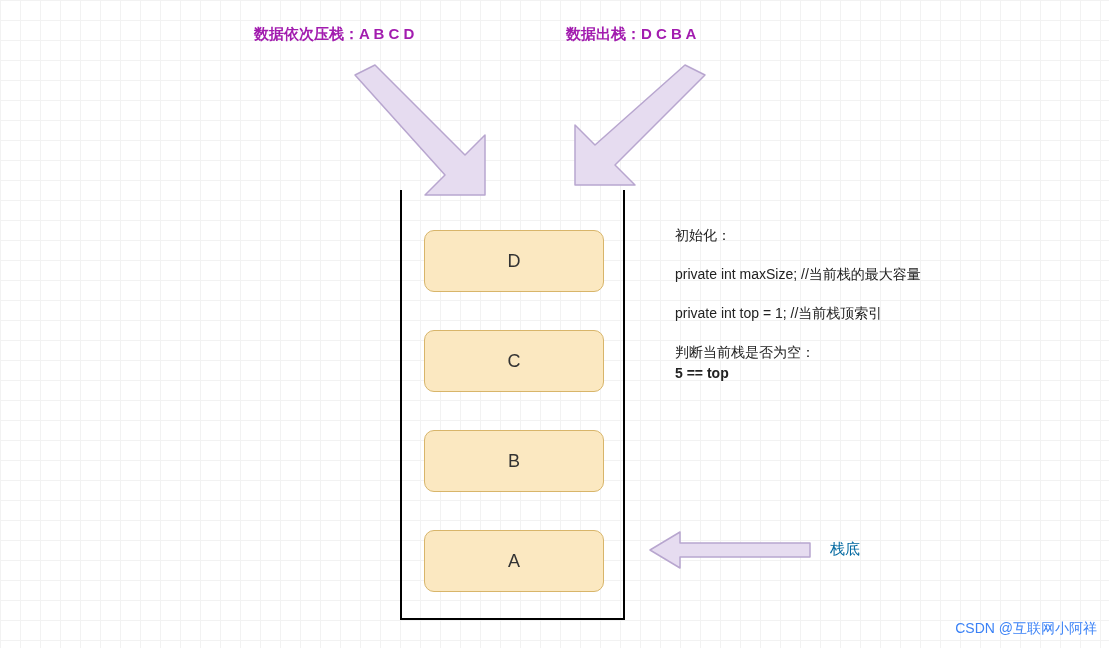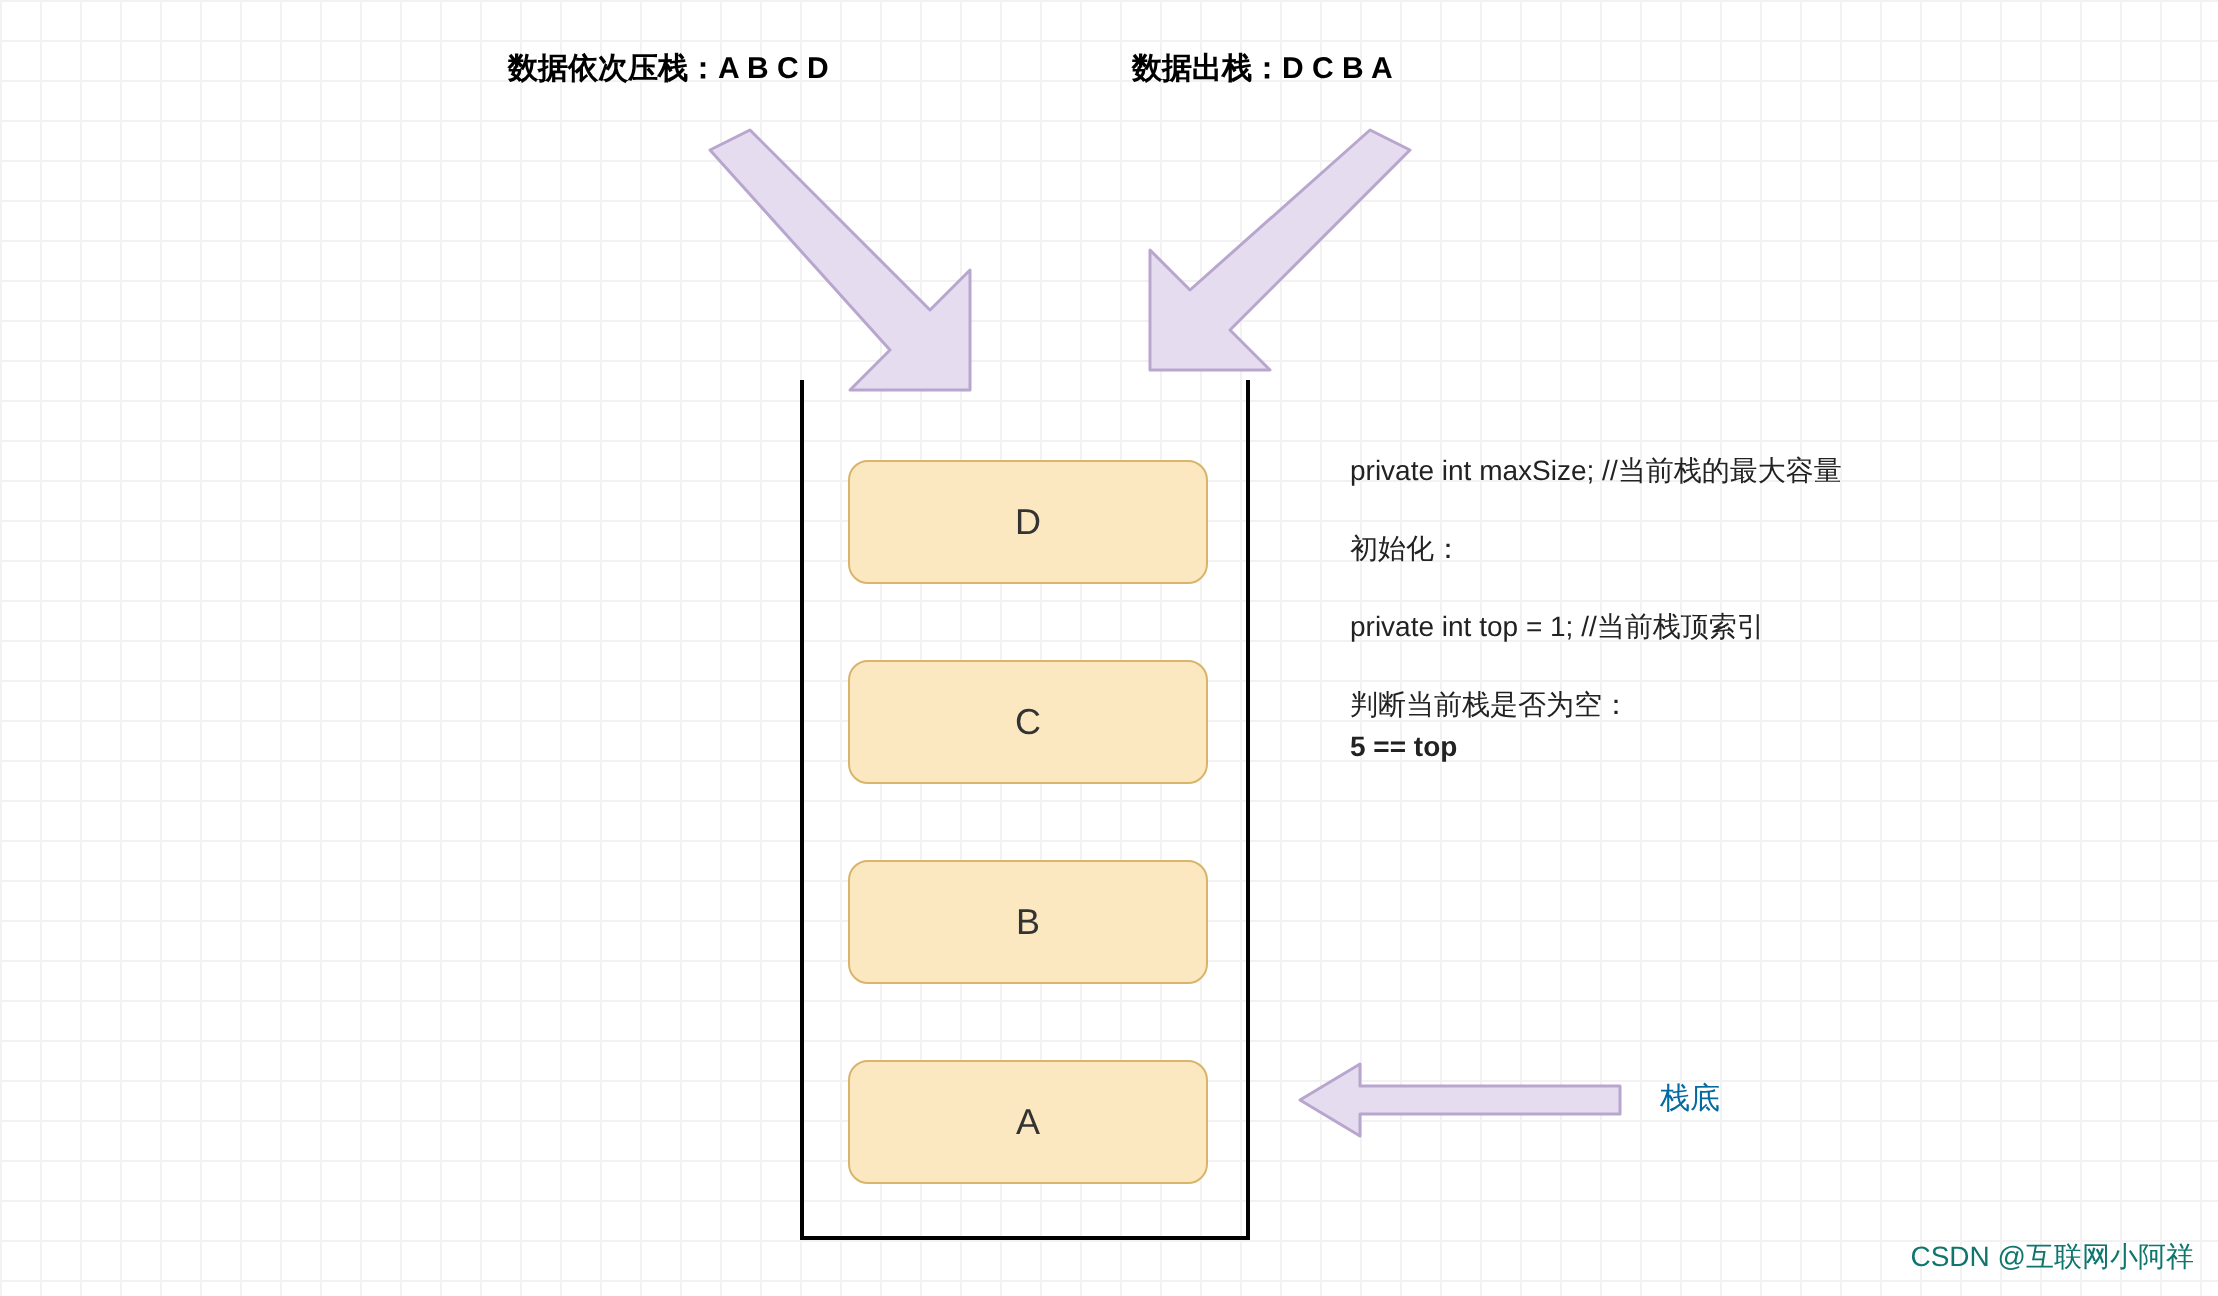--- a/index.html
+++ b/index.html
@@ -13,21 +13,21 @@
     background-image:
       linear-gradient(to right, #f2f2f2 1px, transparent 1px),
       linear-gradient(to bottom, #f2f2f2 1px, transparent 1px);
     background-size: 20px 20px;
     overflow: hidden;
   }
   .heading {
     position: absolute;
     font-size: 15px;
     font-weight: bold;
-    color: #000000;
+    color: #a21caf;
   }
   .stack-container {
     position: absolute;
     left: 400px;
     top: 190px;
     width: 225px;
     height: 430px;
     border-left: 2px solid #000;
     border-right: 2px solid #000;
     border-bottom: 2px solid #000;
@@ -63,21 +63,21 @@
     left: 830px;
     top: 540px;
     font-size: 15px;
     color: #0369a1;
   }
   .watermark {
     position: absolute;
     right: 12px;
     bottom: 10px;
     font-size: 14px;
-    color: #0f766e;
+    color: #3b82f6;
     font-family: Arial, sans-serif;
   }
   svg.arrow { position: absolute; overflow: visible; }
 </style>
 </head>
 <body>
 
 <div class="heading" style="left:254px; top:25px;">数据依次压栈：A B C D</div>
 <div class="heading" style="left:566px; top:25px;">数据出栈：D C B A</div>
 
@@ -90,22 +90,22 @@
 </svg>
 
 <div class="stack-container">
   <div class="stack-cell" style="top:40px;">D</div>
   <div class="stack-cell" style="top:140px;">C</div>
   <div class="stack-cell" style="top:240px;">B</div>
   <div class="stack-cell" style="top:340px;">A</div>
 </div>
 
 <div class="notes">
+  <div class="blk">初始化：</div>
   <div class="blk">private int maxSize; //当前栈的最大容量</div>
-  <div class="blk">初始化：</div>
   <div class="blk">private int top = 1; //当前栈顶索引</div>
   <div>判断当前栈是否为空：</div>
   <div class="bold">5 == top</div>
 </div>
 
 <svg class="arrow" style="left:650px; top:530px;" width="180" height="40">
   <polygon points="0,20 30,2 30,13 160,13 160,27 30,27 30,38" fill="#e6dcf0" stroke="#b8a6cf" stroke-width="1.5" stroke-linejoin="round"></polygon>
 </svg>
 <div class="bottom-label">栈底</div>
 

